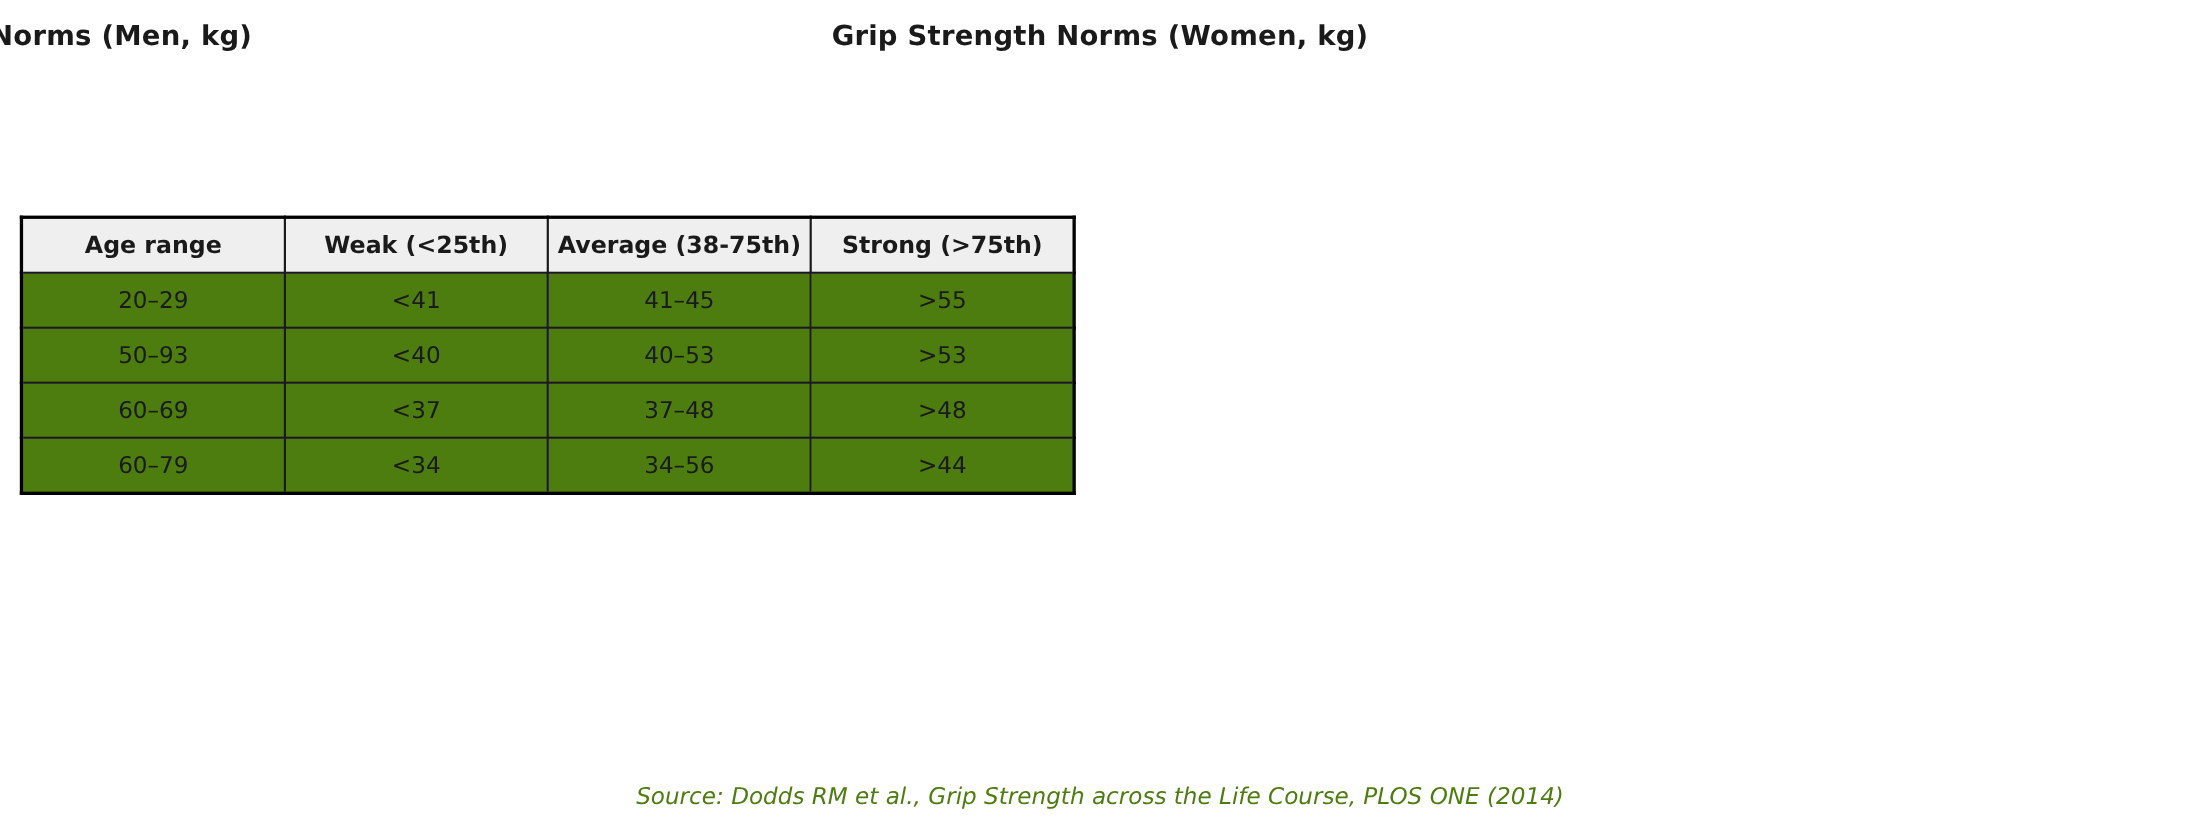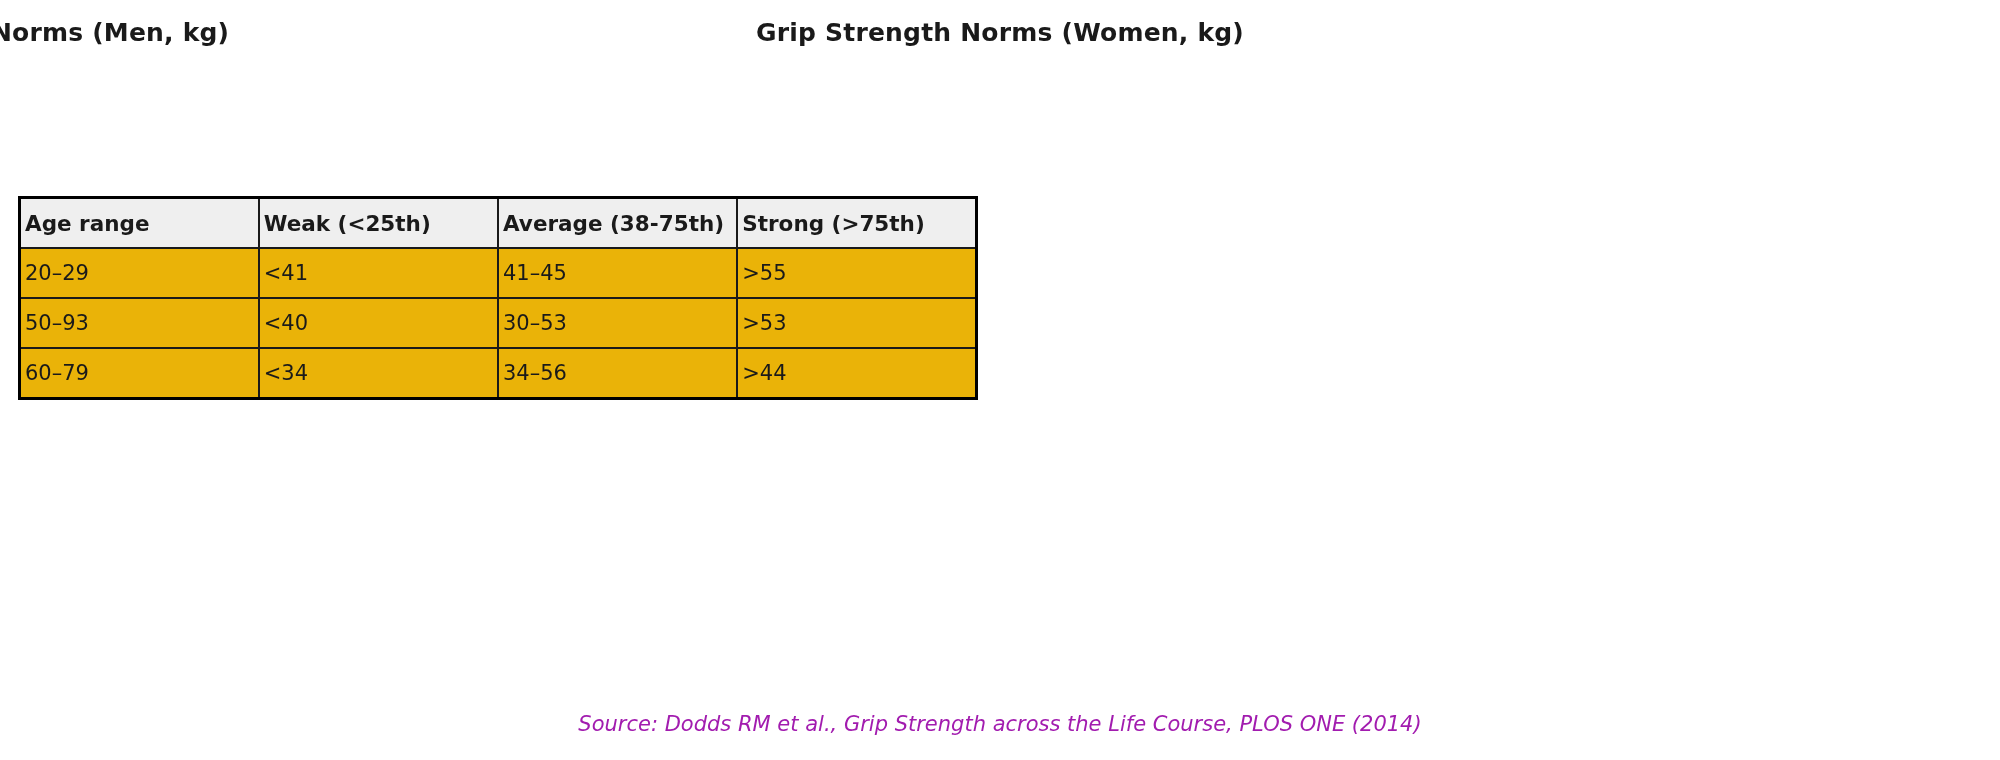--- a/index.html
+++ b/index.html
@@ -52,48 +52,48 @@
     border-collapse: collapse;
     border: 3px solid #000000;
     table-layout: fixed;
   }
 
   table.norms.men   { left: 18px;  width: 960px; }
 
   table.norms th,
   table.norms td {
     border: 2px solid #1a1a1a;
-    text-align: left;
+    text-align: center;
     font-size: 21px;
     height: 48px;
     padding: 0 4px;
     overflow: hidden;
     white-space: nowrap;
   }
 
   table.norms th {
     background: #efefef;
     font-weight: bold;
     font-size: 21.5px;
   }
 
   table.norms td {
-    background: #eab308;
+    background: #4d7c0f;
     font-weight: normal;
   }
 
   .source-note {
     position: absolute;
     top: 712px;
     left: 0;
     width: 2000px;
     text-align: center;
     font-size: 21px;
     font-style: italic;
-    color: #a21caf;
+    color: #4d7c0f;
   }
 </style>
 </head>
 <body>
 
 <div class="panels">
 
   <div class="panel">
     <div class="panel-title men">Grip Strength Norms (Men, kg)</div>
     <table class="norms men">
@@ -108,22 +108,28 @@
       <tbody>
         <tr>
           <td>20–29</td>
           <td>&lt;41</td>
           <td>41–45</td>
           <td>&gt;55</td>
         </tr>
         <tr>
           <td>50–93</td>
           <td>&lt;40</td>
-          <td>30–53</td>
+          <td>40–53</td>
           <td>&gt;53</td>
+        </tr>
+        <tr>
+          <td>60–69</td>
+          <td>&lt;37</td>
+          <td>37–48</td>
+          <td>&gt;48</td>
         </tr>
         <tr>
           <td>60–79</td>
           <td>&lt;34</td>
           <td>34–56</td>
           <td>&gt;44</td>
         </tr>
       </tbody>
     </table>
   </div>

